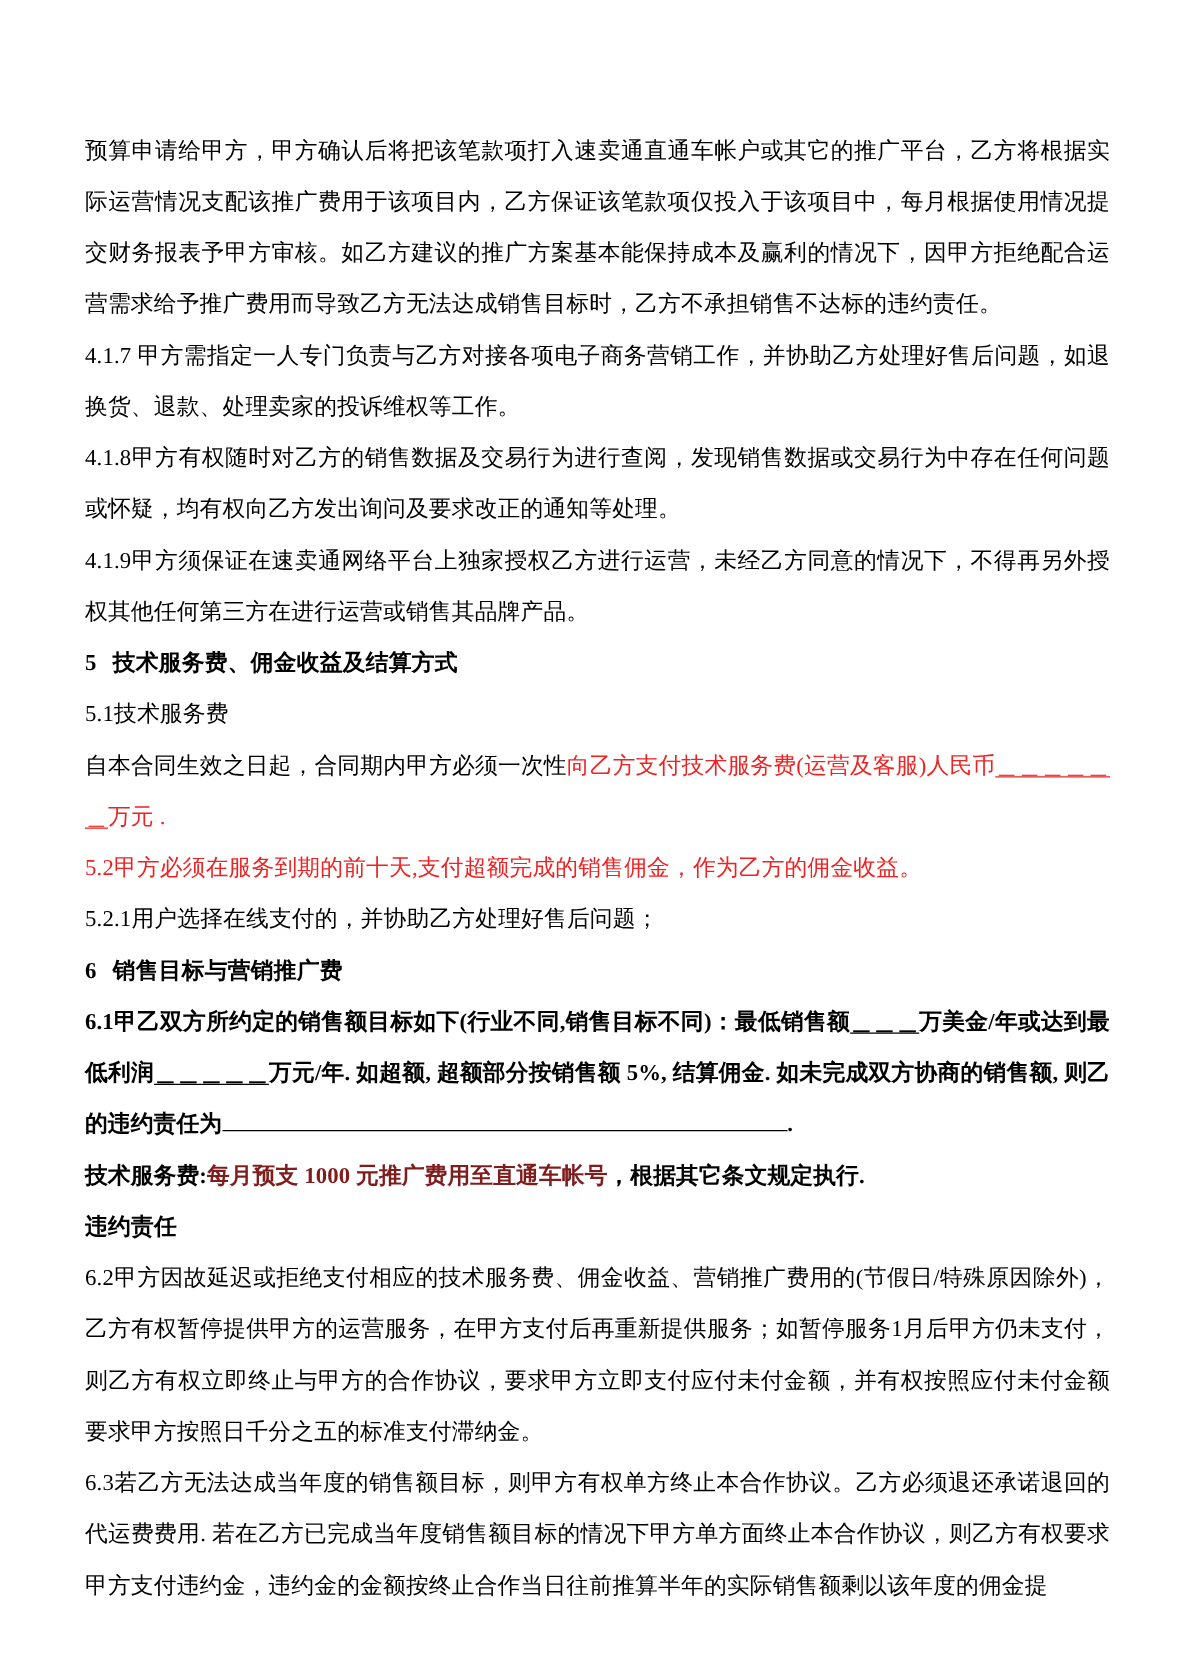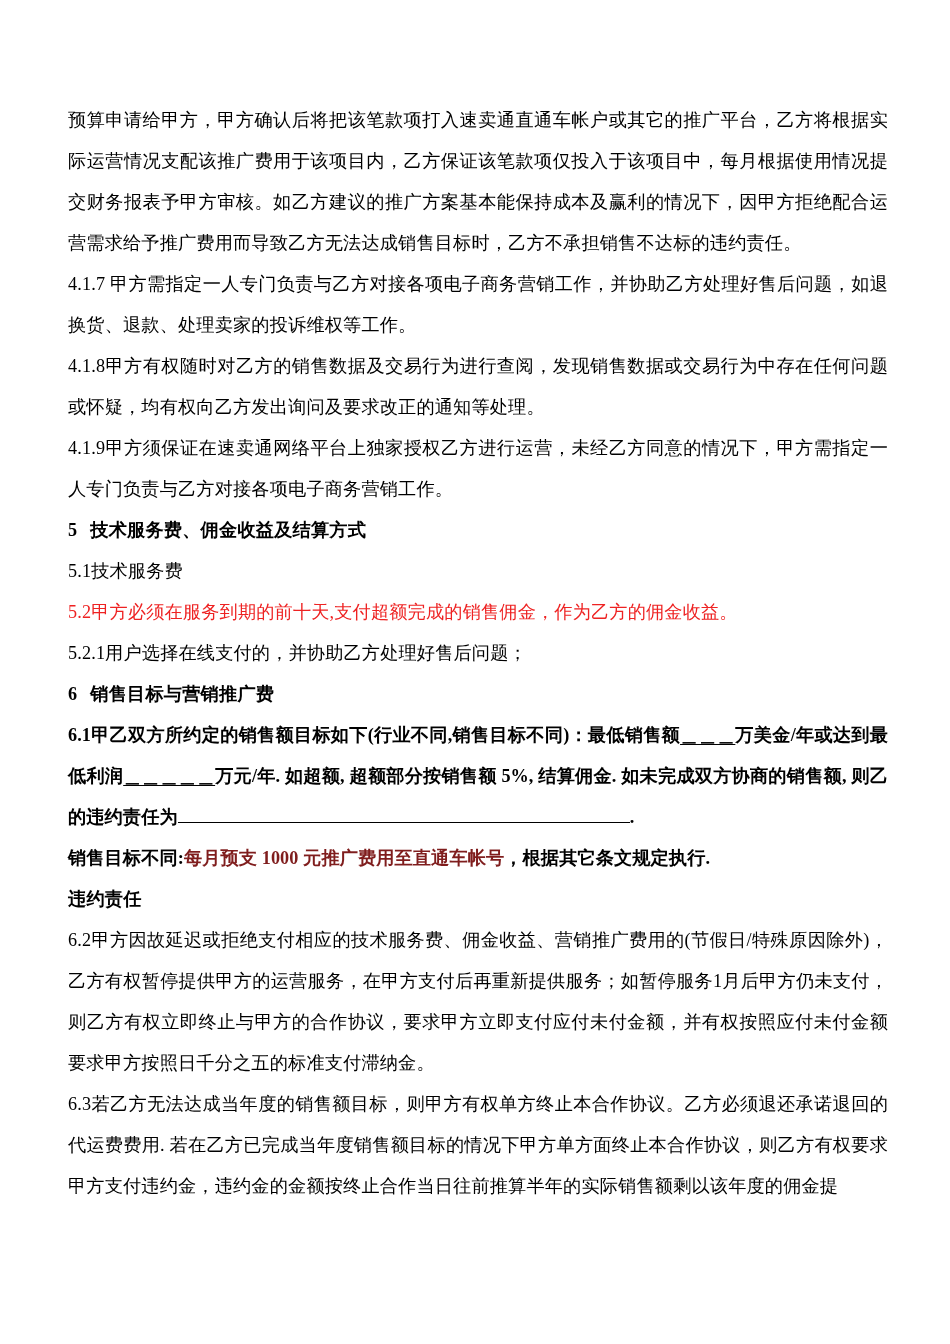--- a/index.html
+++ b/index.html
@@ -90,36 +90,37 @@
 <body>
 
 <div class="page">
 
   <p class="body-text para">预算申请给甲方，甲方确认后将把该笔款项打入速卖通直通车帐户或其它的推广平台，乙方将根据实际运营情况支配该推广费用于该项目内，乙方保证该笔款项仅投入于该项目中，每月根据使用情况提交财务报表予甲方审核。如乙方建议的推广方案基本能保持成本及赢利的情况下，因甲方拒绝配合运营需求给予推广费用而导致乙方无法达成销售目标时，乙方不承担销售不达标的违约责任。</p>
 
   <p class="body-text para">4.1.7  甲方需指定一人专门负责与乙方对接各项电子商务营销工作，并协助乙方处理好售后问题，如退换货、退款、处理卖家的投诉维权等工作。</p>
 
   <p class="body-text para">4.1.8甲方有权随时对乙方的销售数据及交易行为进行查阅，发现销售数据或交易行为中存在任何问题或怀疑，均有权向乙方发出询问及要求改正的通知等处理。</p>
 
-  <p class="body-text para">4.1.9甲方须保证在速卖通网络平台上独家授权乙方进行运营，未经乙方同意的情况下，甲方需指定一人专门负责与乙方对接各项电子商务营销工作。</p>
+  <p class="body-text para">4.1.9甲方须保证在速卖通网络平台上独家授权乙方进行运营，未经乙方同意的情况下，不得再另外授权其他任何第三方在进行运营或销售其品牌产品。</p>
 
   <p class="heading"><span class="num">5</span><span>技术服务费、佣金收益及结算方式</span></p>
 
   <p class="body-text para">5.1技术服务费</p>
 
+  <p class="body-text para"><span>自本合同生效之日起，合同期内甲方必须一次性</span><span class="red">向乙方支付技术服务费(运营及客服)人民币</span><span class="ul-red">＿＿＿＿＿＿</span><span class="red">万元 .</span></p>
 
   <p class="body-text para red">5.2甲方必须在服务到期的前十天,支付超额完成的销售佣金，作为乙方的佣金收益。</p>
 
   <p class="body-text para">5.2.1用户选择在线支付的，并协助乙方处理好售后问题；</p>
 
   <p class="heading"><span class="num">6</span><span>销售目标与营销推广费</span></p>
 
   <p class="bold-para"><span>6.1甲乙双方所约定的销售额目标如下(行业不同,销售目标不同)：最低销售额</span><span class="ul-short">＿＿＿</span><span>万美金/年或达到最低利润</span><span class="ul-short">＿＿＿＿＿</span><span>万元/年. 如超额, 超额部分按销售额 5%, 结算佣金. 如未完成双方协商的销售额, 则乙的违约责任为</span><span class="blank-line blank-long"></span><span>.</span></p>
 
-  <p class="bold-para"><span>销售目标不同:</span><span class="red-strong">每月预支 1000 元推广费用至直通车帐号</span><span>，根据其它条文规定执行.</span></p>
+  <p class="bold-para"><span>技术服务费:</span><span class="red-strong">每月预支 1000 元推广费用至直通车帐号</span><span>，根据其它条文规定执行.</span></p>
 
   <p class="heading">违约责任</p>
 
 
   <p class="body-text para">6.2甲方因故延迟或拒绝支付相应的技术服务费、佣金收益、营销推广费用的(节假日/特殊原因除外)，乙方有权暂停提供甲方的运营服务，在甲方支付后再重新提供服务；如暂停服务1月后甲方仍未支付，则乙方有权立即终止与甲方的合作协议，要求甲方立即支付应付未付金额，并有权按照应付未付金额要求甲方按照日千分之五的标准支付滞纳金。</p>
 
   <p class="body-text para">6.3若乙方无法达成当年度的销售额目标，则甲方有权单方终止本合作协议。乙方必须退还承诺退回的代运费费用. 若在乙方已完成当年度销售额目标的情况下甲方单方面终止本合作协议，则乙方有权要求甲方支付违约金，违约金的金额按终止合作当日往前推算半年的实际销售额剩以该年度的佣金提</p>
 
 
 </div>

